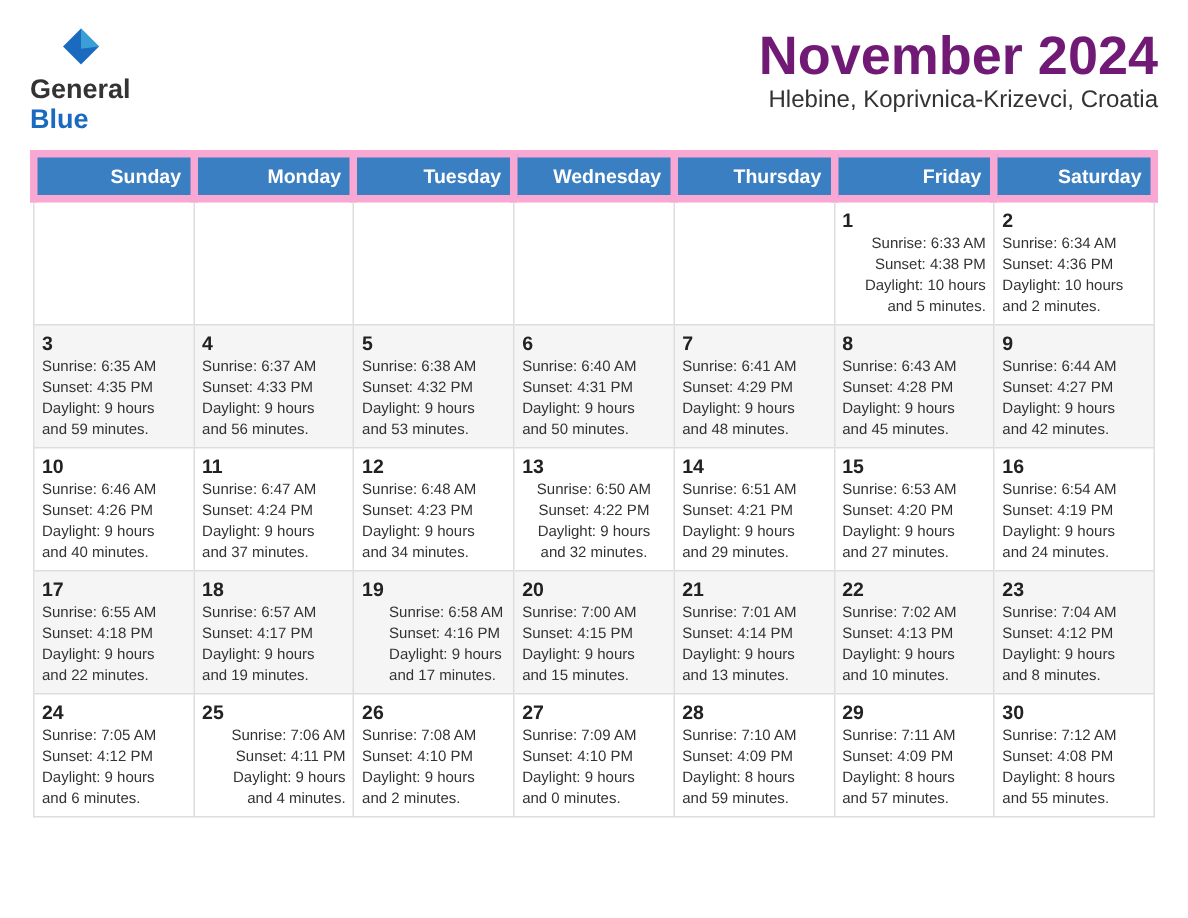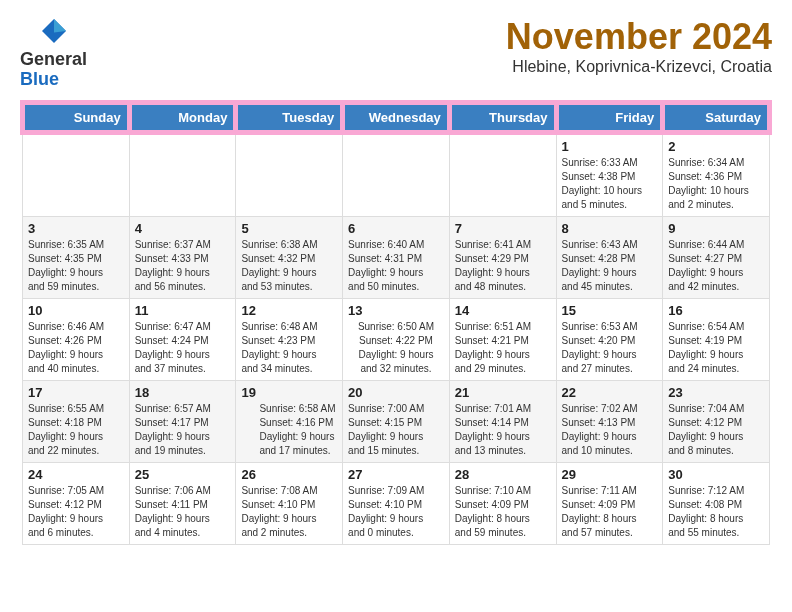--- a/index.html
+++ b/index.html
@@ -32,21 +32,21 @@
     .logo-icon {
       width: 30px;
       height: 30px;
     }
     .title-block {
       text-align: right;
     }
     .month-year {
       font-size: 36px;
       font-weight: bold;
-      color: #a16207;
+      color: #701a75;
     }
     .location {
       font-size: 16px;
       color: #333;
     }
     .calendar-table {
       width: 100%;
       border-collapse: collapse;
       table-layout: fixed;
     }
@@ -119,21 +119,21 @@
   </thead>
   <tbody id="calendar-body">
   <tr>
         <td class="empty-cell"></td>
         <td class="empty-cell"></td>
         <td class="empty-cell"></td>
         <td class="empty-cell"></td>
         <td class="empty-cell"></td>
         <td>
           <span class="day-number">1</span>
-          <div class="cell-text" style="white-space: pre-line;">Sunrise: 6:33 AM
+          <div class="cell-text" style="white-space: pre-line; text-align: right;">Sunrise: 6:33 AM
 Sunset: 4:38 PM
 Daylight: 10 hours
 and 5 minutes.</div>
         </td>
         <td>
           <span class="day-number">2</span>
           <div class="cell-text" style="white-space: pre-line;">Sunrise: 6:34 AM
 Sunset: 4:36 PM
 Daylight: 10 hours
 and 2 minutes.</div>
@@ -295,21 +295,21 @@
       <tr>
         <td>
           <span class="day-number">24</span>
           <div class="cell-text" style="white-space: pre-line;">Sunrise: 7:05 AM
 Sunset: 4:12 PM
 Daylight: 9 hours
 and 6 minutes.</div>
         </td>
         <td>
           <span class="day-number">25</span>
-          <div class="cell-text" style="white-space: pre-line;">Sunrise: 7:06 AM
+          <div class="cell-text" style="white-space: pre-line; text-align: right;">Sunrise: 7:06 AM
 Sunset: 4:11 PM
 Daylight: 9 hours
 and 4 minutes.</div>
         </td>
         <td>
           <span class="day-number">26</span>
           <div class="cell-text" style="white-space: pre-line;">Sunrise: 7:08 AM
 Sunset: 4:10 PM
 Daylight: 9 hours
 and 2 minutes.</div>

